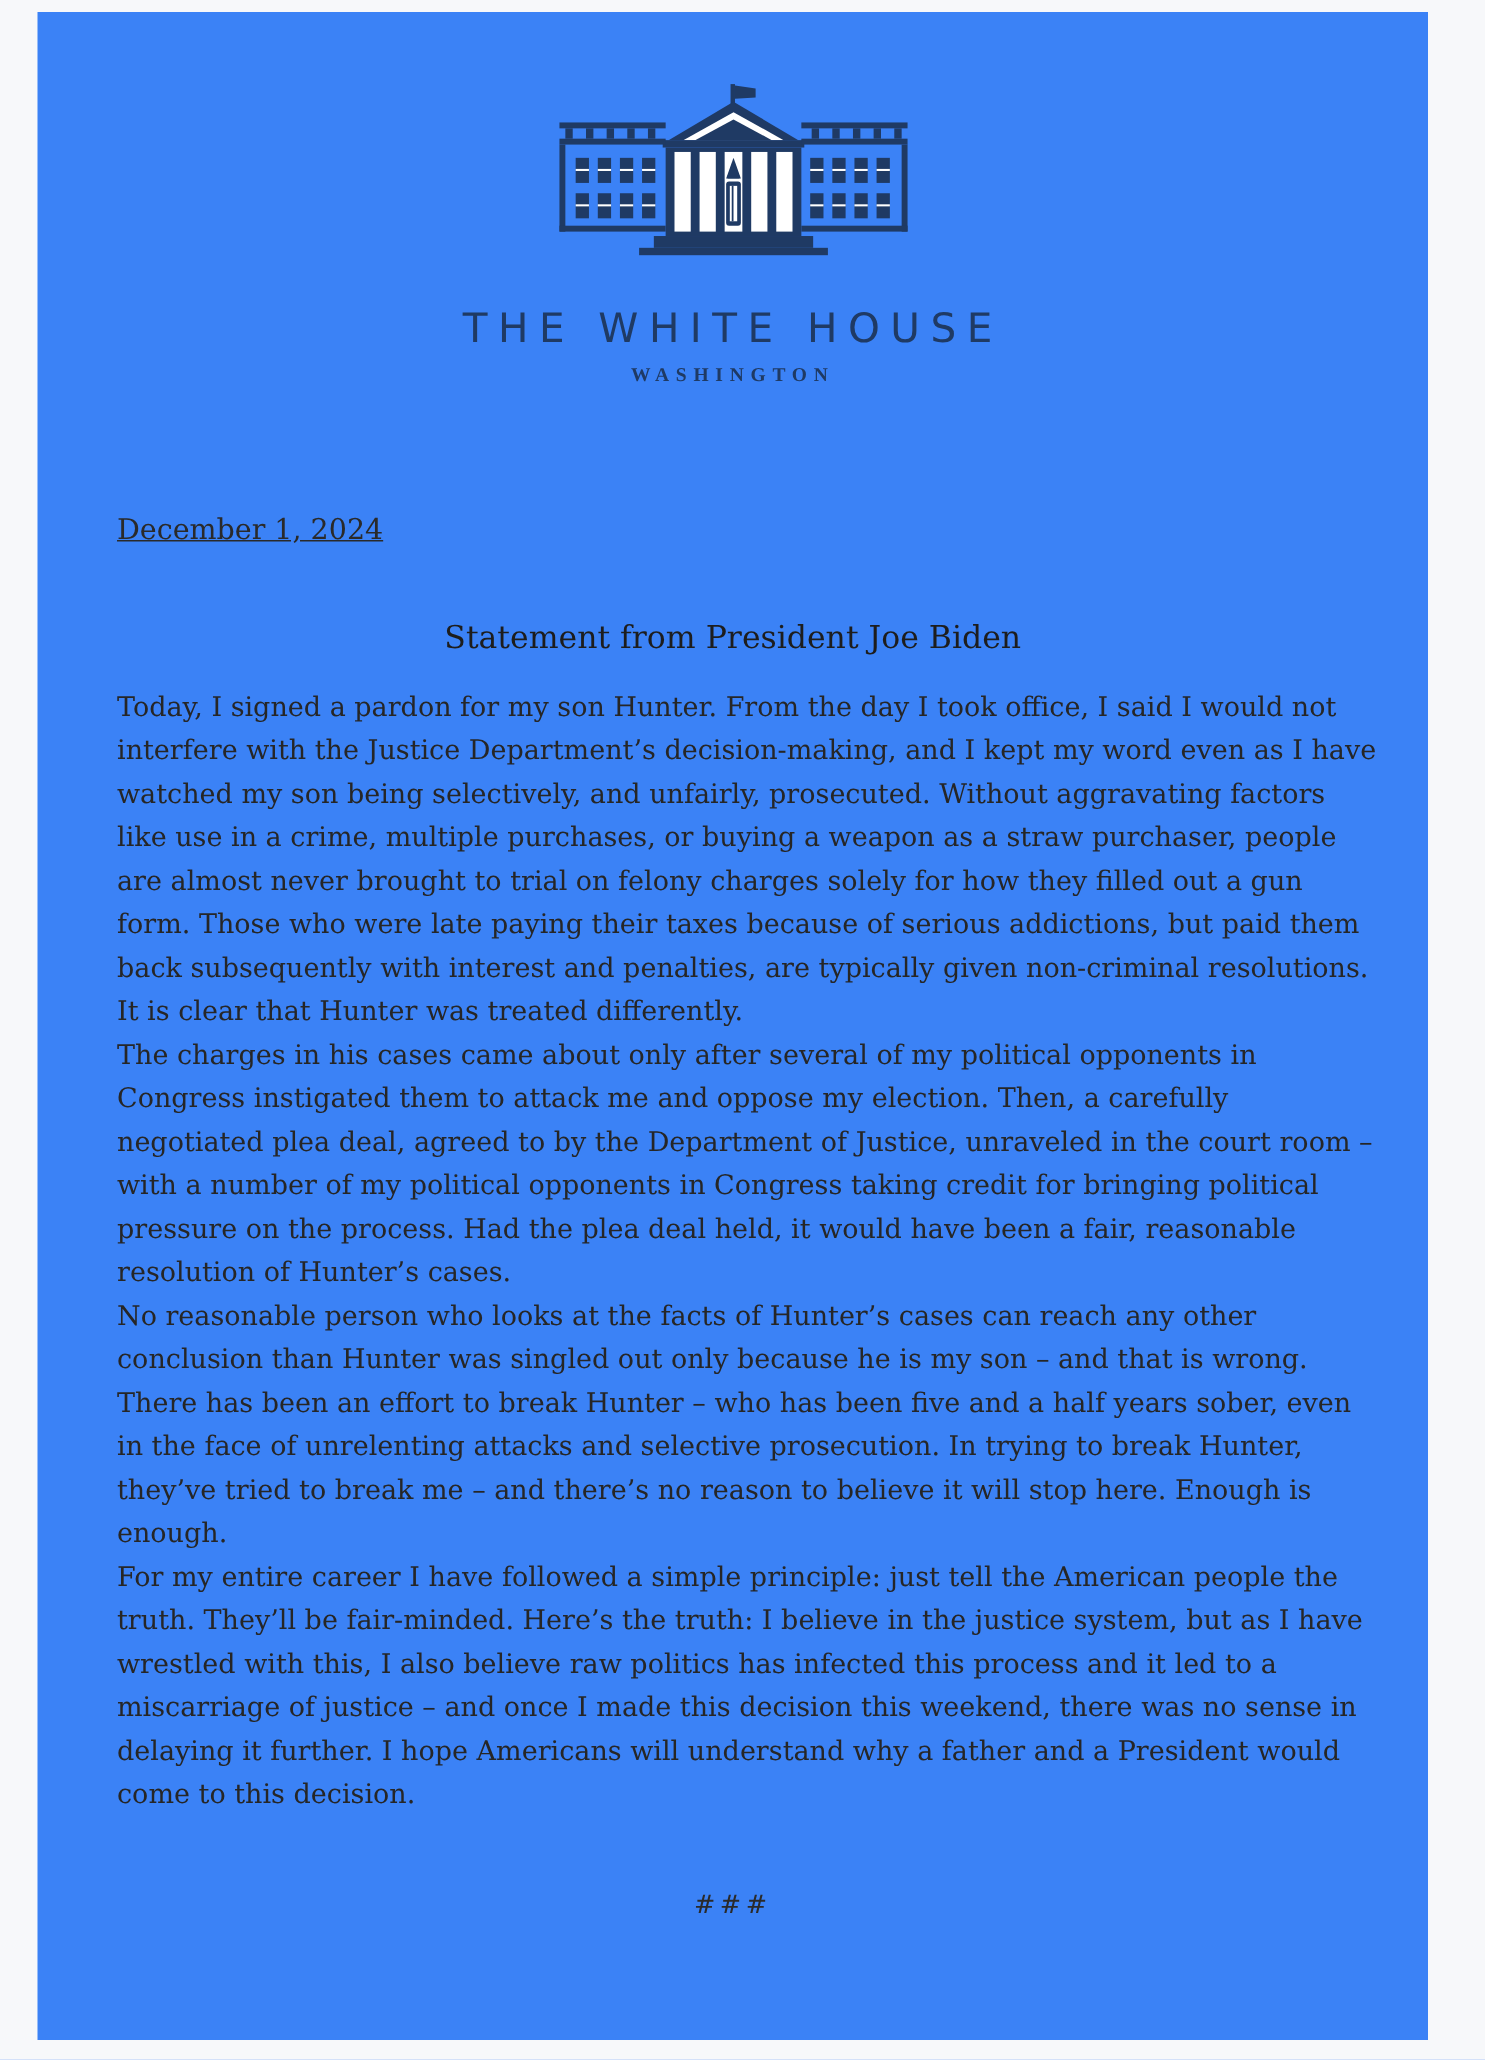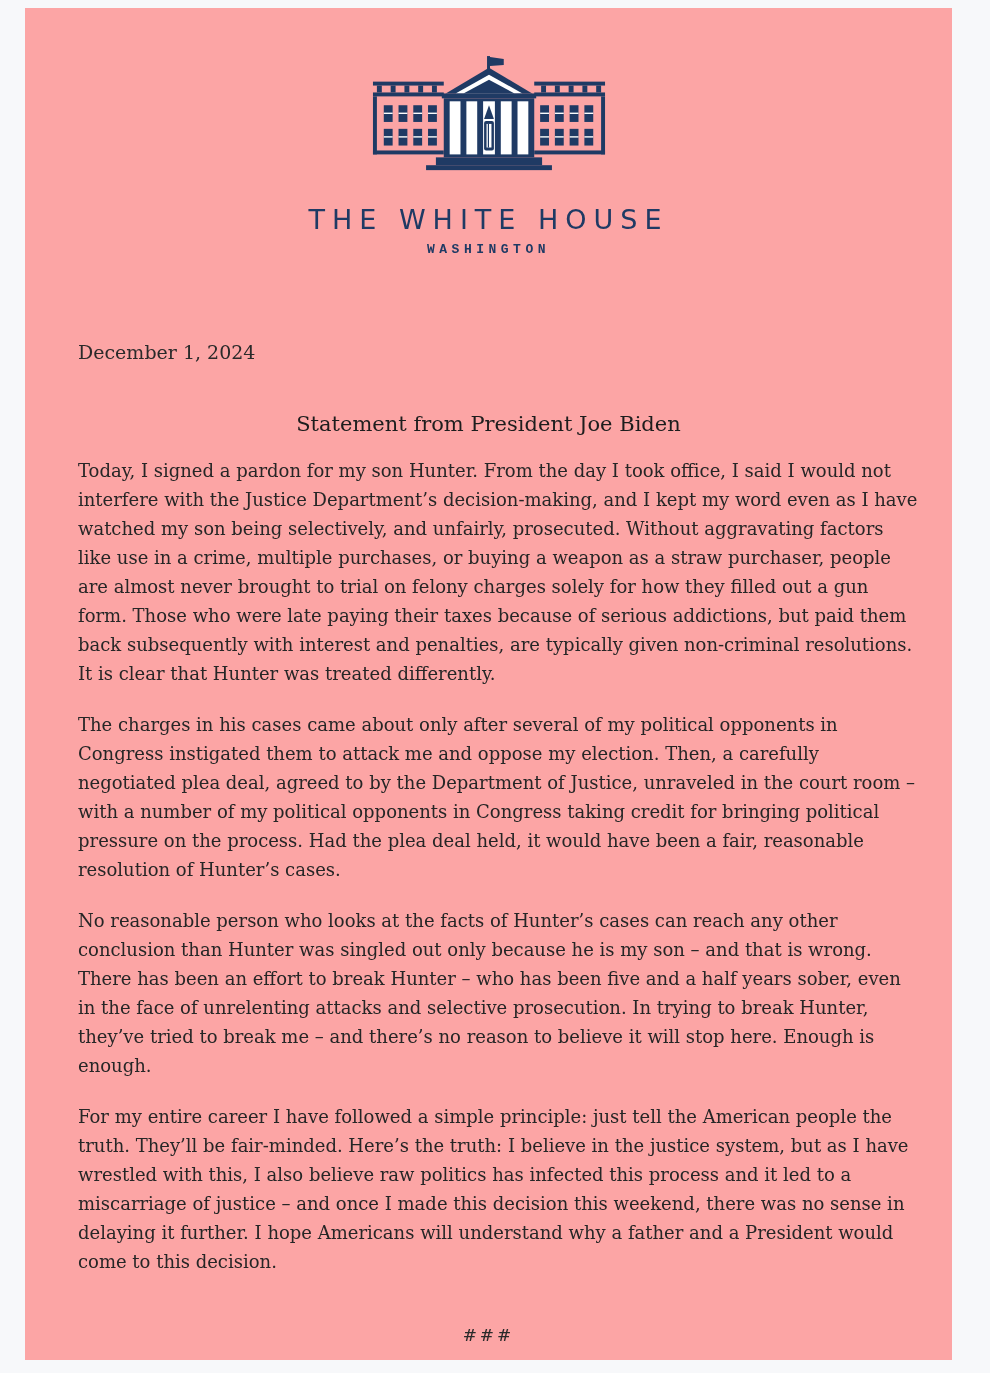--- a/index.html
+++ b/index.html
@@ -17,21 +17,21 @@
     background: #f7f8fa;
     overflow: hidden;
   }
 
   .paper {
     position: absolute;
     left: 25px;
     top: 8px;
     width: 927px;
     height: 1352px;
-    background: #fca5a5;
+    background: #3b82f6;
     color: #222222;
   }
 
   
   .masthead {
     padding-top: 46px;
     text-align: center;
   }
 
   .logo-wrap {
@@ -43,21 +43,21 @@
     margin-top: 16px;
     font-family: "DejaVu Sans", "Liberation Sans", sans-serif;
     font-size: 27px;
     font-weight: 500;
     letter-spacing: 7px;
     color: #1f3a64;
   }
 
   .wh-washington {
     margin-top: 7px;
-    font-family: Liberation Mono, monospace;
+    font-family: Liberation Serif, serif;
     font-size: 13px;
     font-weight: bold;
     letter-spacing: 4.5px;
     color: #1f3a64;
   }
 
   
   .release-info {
     margin: 84px 32px 0 53px;
   }
@@ -65,40 +65,40 @@
   .release-label {
     font-size: 21px;
     font-weight: bold;
     color: #1d1d1d;
   }
 
   .release-date {
     margin-top: 7px;
     font-size: 19px;
     color: #2a2a2a;
+    text-decoration: underline;
   }
 
   
   .statement-title {
     margin-top: 49px;
     text-align: center;
     font-size: 21px;
     font-weight: normal;
     color: #1d1d1d;
   }
 
   .body-copy {
     margin: 20px 32px 0 53px;
   }
 
   .body-copy p {
     font-size: 18px;
     line-height: 29px;
     color: #262626;
-    margin-top: 22px;
     text-align: left;
   }
 
   .body-copy p:first-child { margin-top: 0; }
 
   .end-mark {
     margin-top: 49px;
     text-align: center;
     font-size: 17px;
     letter-spacing: 3px;

